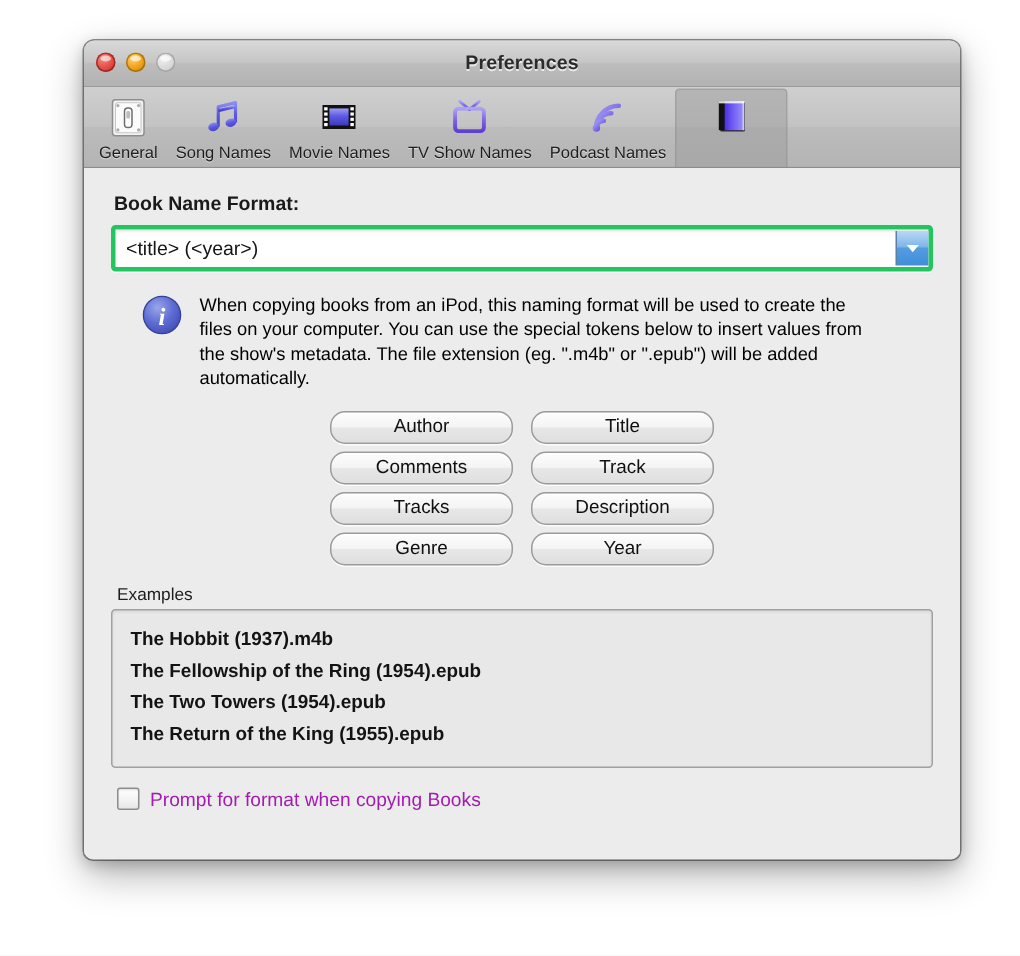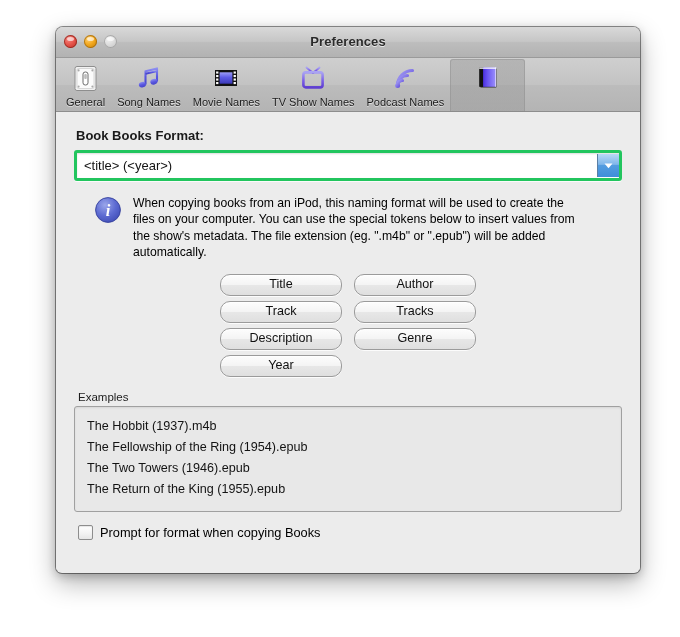--- a/index.html
+++ b/index.html
@@ -230,20 +230,21 @@
     background: #e8e8e8;
     box-shadow: inset 0 1px 2px rgba(0,0,0,0.08);
     padding: 9px 12px 0 12px;
     box-sizing: border-box;
   }
   .example-line {
     font-size: 12.6px;
     line-height: 21px;
     color: #131313;
     white-space: nowrap;
+    font-weight: bold;
   }
 
   
   #check-row {
     display: flex;
     align-items: center;
     margin-top: 13px;
     padding-left: 4px;
   }
   #check-box {
@@ -251,21 +252,21 @@
     height: 13px;
     border: 1px solid #8d8d8d;
     border-radius: 2px;
     background: linear-gradient(to bottom, #ffffff 0%, #f2f2f2 60%, #e6e6e6 100%);
     box-shadow: inset 0 1px 1px rgba(0,0,0,0.10);
     margin-right: 7px;
     flex: 0 0 13px;
   }
   #check-label {
     font-size: 12.8px;
-    color: #000000;
+    color: #a21caf;
   }
 </style>
 </head>
 <body>
 
 <div id="window">
 
   <div id="titlebar">
     <div id="traffic">
       <div class="tl tl-close"></div>
@@ -395,21 +396,21 @@
           <rect x="21.0" y="3.4" width="1.3" height="19.4" fill="#ffffff" opacity="0.5"></rect>
         </svg>
       </span>
       <span class="tb-label">Book Names</span>
     </div>
 
   </div>
 
   <div id="content">
 
-    <div class="field-label">Book Books Format:</div>
+    <div class="field-label">Book Name Format:</div>
 
     <div id="format-combo">
       <div id="format-value" title="&lt;title&gt; (&lt;year&gt;)">&lt;title&gt; (&lt;year&gt;)</div>
       <div id="format-arrow">
         <svg width="11" height="9" viewBox="0 0 11 9">
           <polygon points="1.5,2.4 9.5,2.4 5.5,7.2" fill="#ffffff"></polygon>
         </svg>
       </div>
     </div>
 
@@ -424,35 +425,36 @@
             </radialGradient>
           </defs>
           <circle cx="14" cy="14" r="12.4" fill="url(#gInfo)" stroke="#34409c" stroke-width="0.9"></circle>
           <text x="14" y="20.4" text-anchor="middle" font-family="'Liberation Serif', serif" font-style="italic" font-size="16.5" font-weight="bold" fill="#ffffff">i</text>
         </svg>
       </div>
       <div id="info-text">When copying books from an iPod, this naming format will be used to create the files on your computer. You can use the special tokens below to insert values from the show's metadata. The file extension (eg. ".m4b" or ".epub") will be added automatically.</div>
     </div>
 
     <div id="token-grid">
+      <div class="token-btn">Author</div>
       <div class="token-btn">Title</div>
-      <div class="token-btn">Author</div>
+      <div class="token-btn">Comments</div>
       <div class="token-btn">Track</div>
       <div class="token-btn">Tracks</div>
       <div class="token-btn">Description</div>
       <div class="token-btn">Genre</div>
       <div class="token-btn">Year</div>
     </div>
 
     <div id="examples-wrap">
       <div id="examples-label">Examples</div>
       <div id="examples-box">
         <div class="example-line">The Hobbit (1937).m4b</div>
         <div class="example-line">The Fellowship of the Ring (1954).epub</div>
-        <div class="example-line">The Two Towers (1946).epub</div>
+        <div class="example-line">The Two Towers (1954).epub</div>
         <div class="example-line">The Return of the King (1955).epub</div>
       </div>
     </div>
 
     <div id="check-row">
       <div id="check-box"></div>
       <div id="check-label">Prompt for format when copying Books</div>
     </div>
 
   </div>

